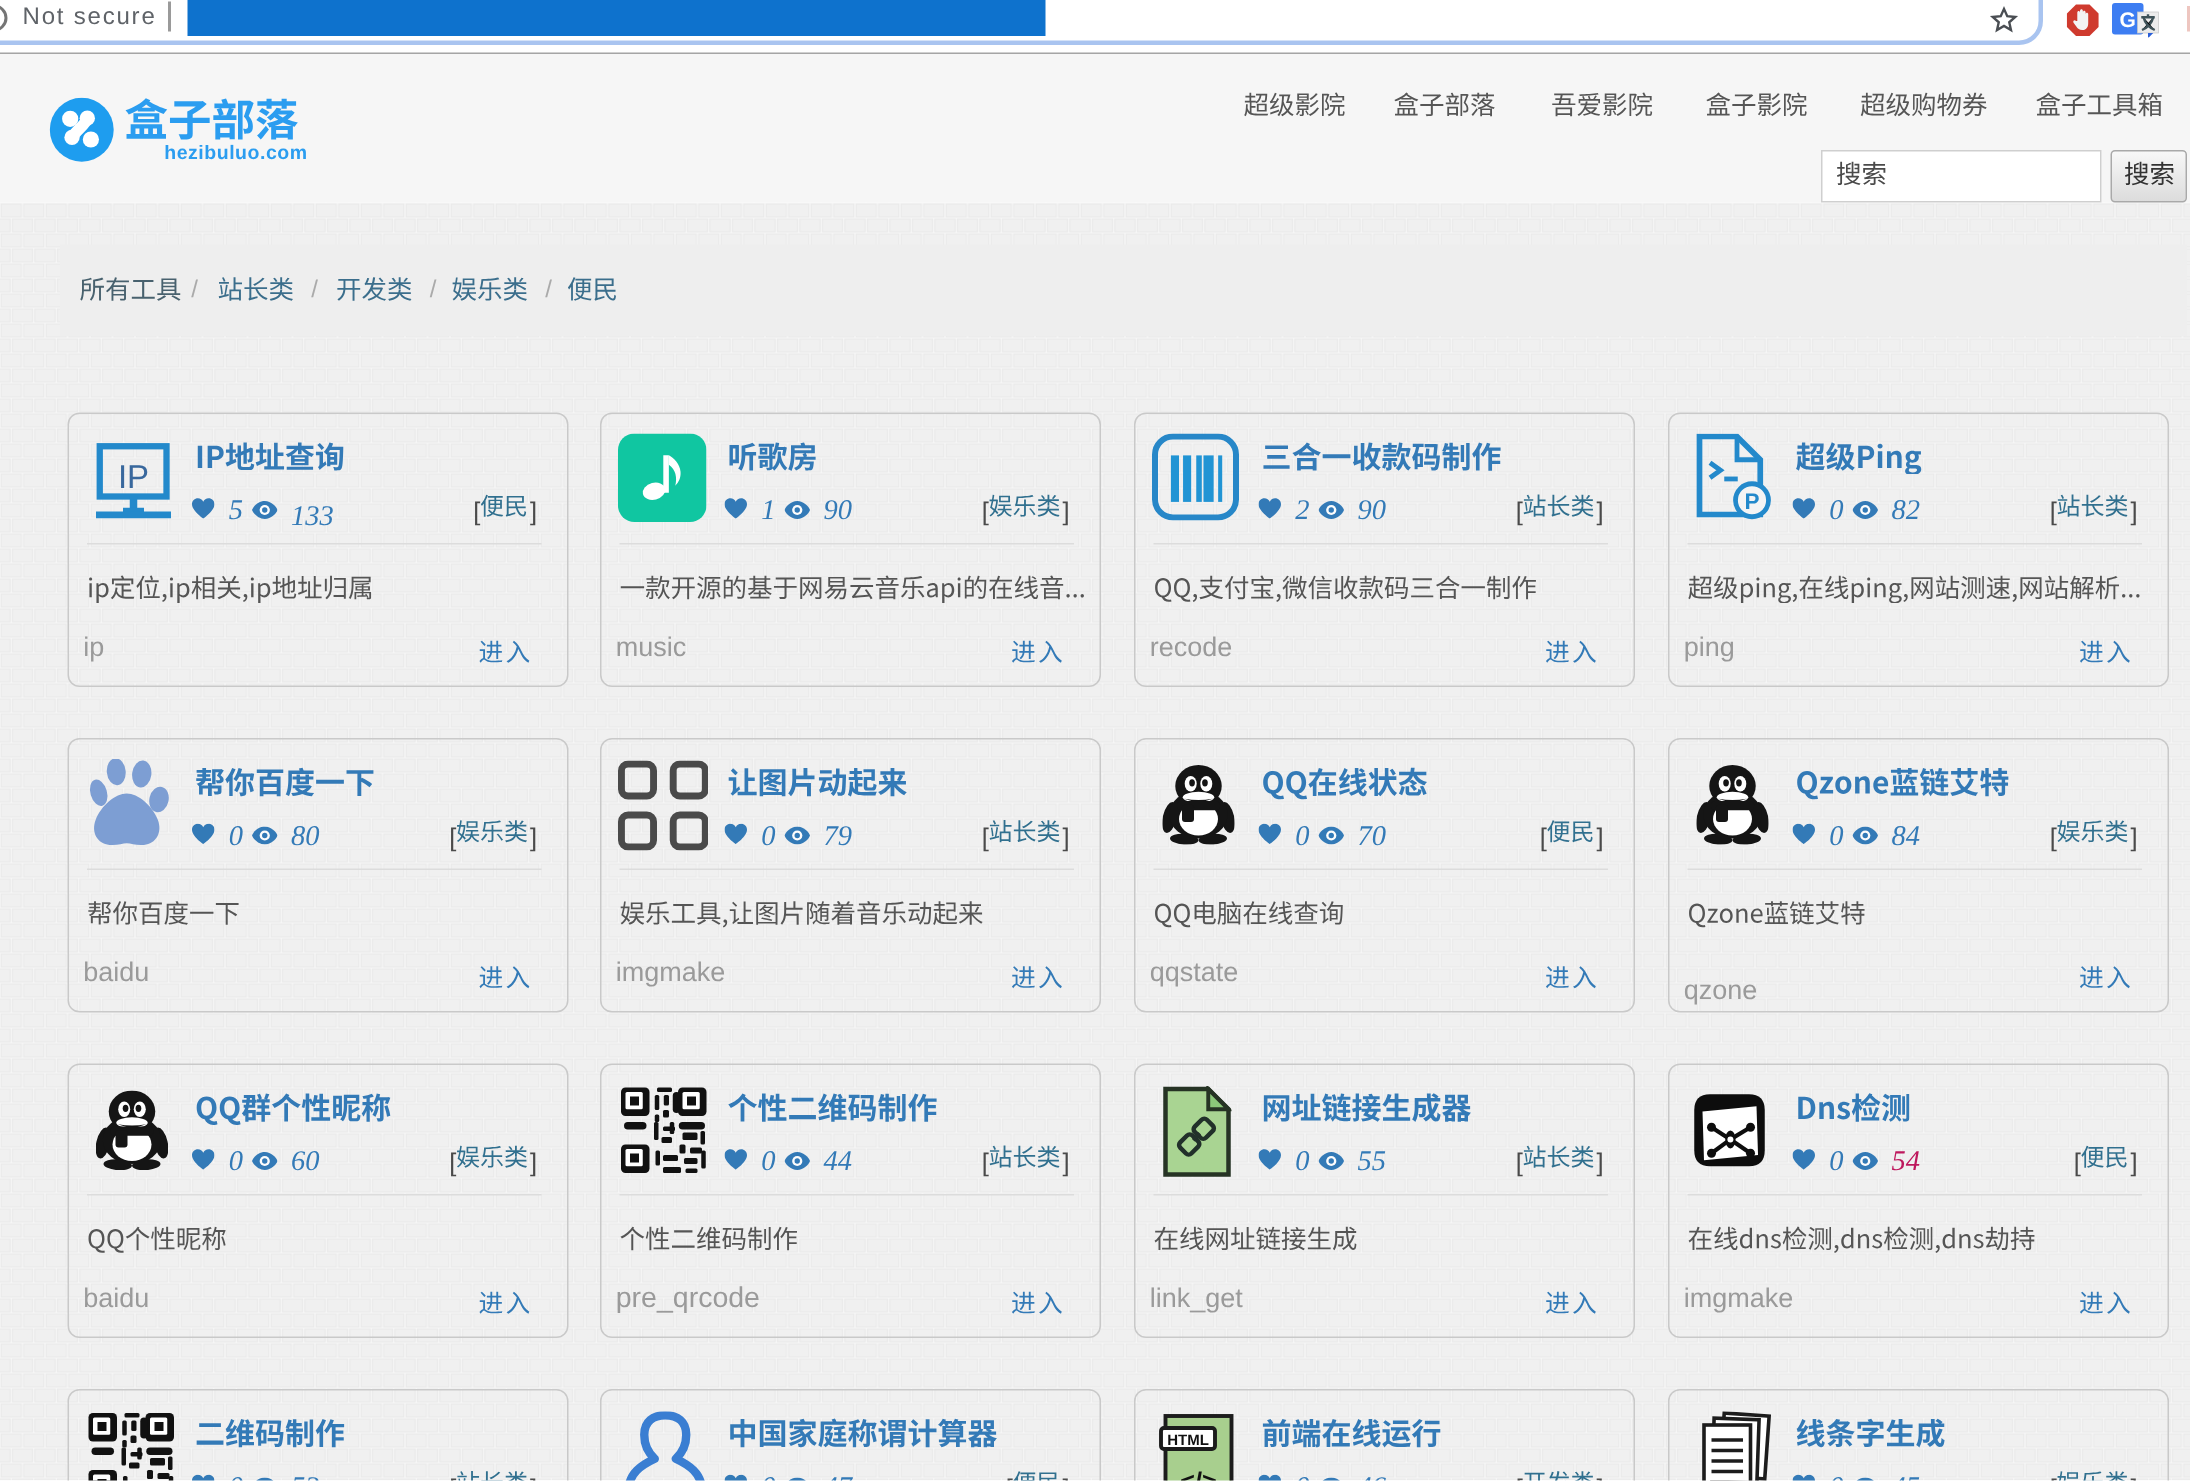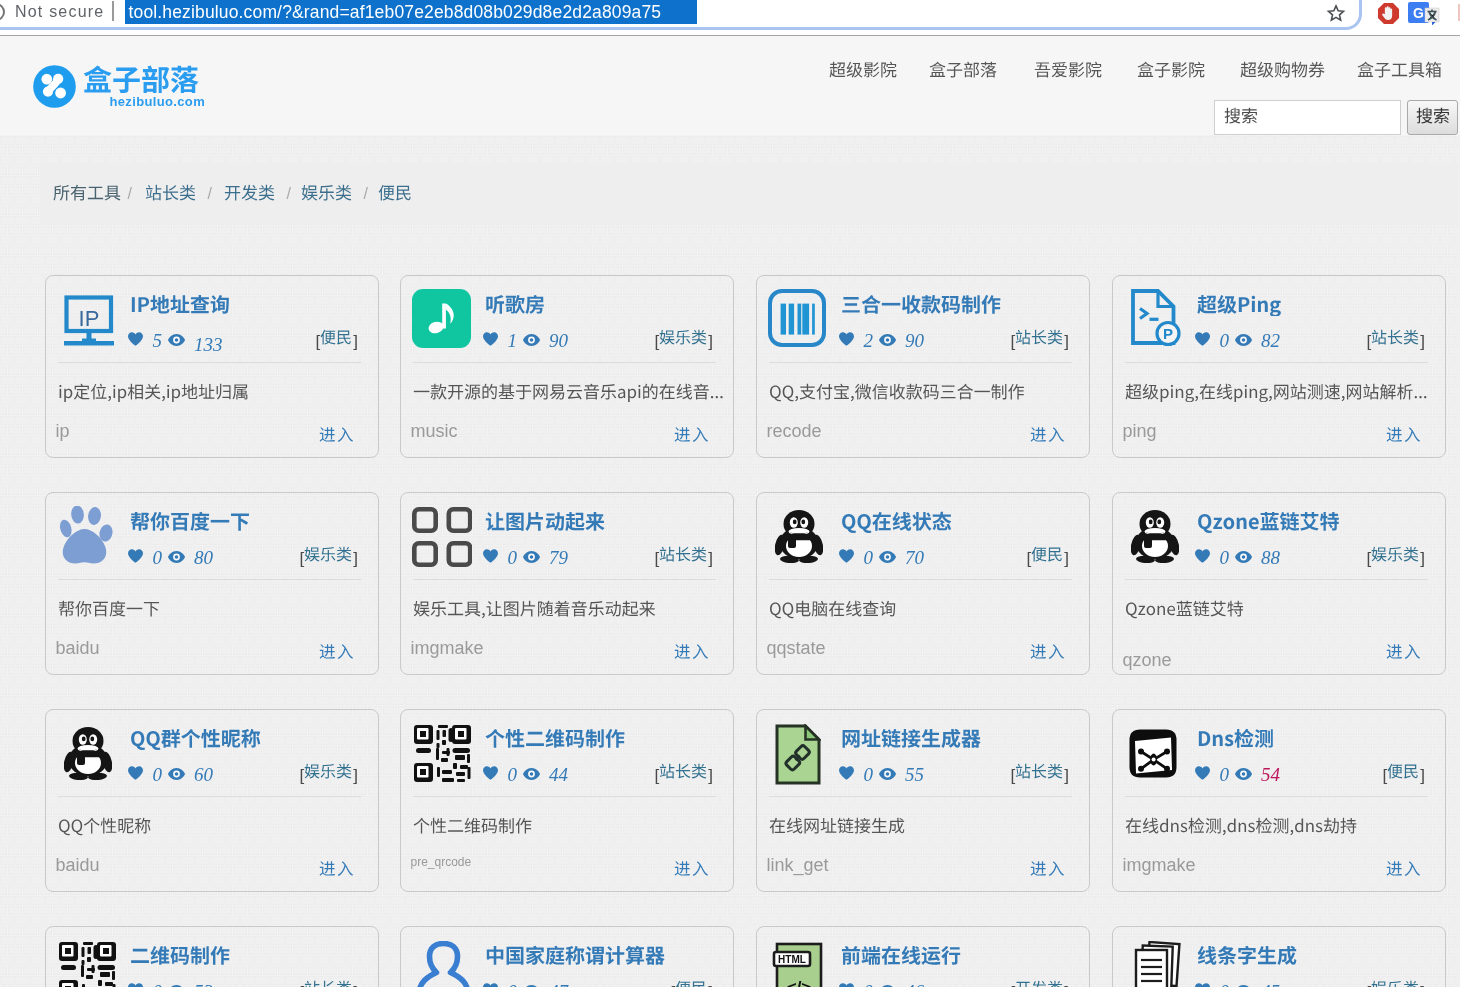--- a/index.html
+++ b/index.html
@@ -542,21 +542,21 @@
       </svg></div>
     <svg class="abs" style="left:82px;top:56px" width="15" height="14" viewBox="0 0 32 29">
       <path fill="#337ab7" d="M23.6 0c-3.4 0-6.3 2-7.6 4.9C14.7 2 11.8 0 8.4 0 3.8 0 0 3.8 0 8.4c0 9.4 16 20.4 16 20.4s16-11 16-20.4C32 3.8 28.2 0 23.6 0z"></path>
     </svg>
     <svg class="abs" style="left:122px;top:57.5px" width="17" height="12" viewBox="0 0 17 12">
       <path fill="#337ab7" d="M8.5 0C4.2 0 .9 3.6 0 6c.9 2.4 4.2 6 8.5 6s7.6-3.6 8.5-6C16.1 3.6 12.8 0 8.5 0z"></path>
       <circle cx="8.5" cy="6" r="3.4" fill="#fcfcfc"></circle>
       <circle cx="8.5" cy="6" r="1.8" fill="#337ab7"></circle>
     </svg>
     <div class="abs" style="left:106.5px;top:54.5px;font:italic 19px 'Liberation Serif';color:#337ab7;line-height:1">0</div>
-    <div class="abs" style="left:148px;top:54.5px;font:italic 19px 'Liberation Serif';color:#337ab7;line-height:1">88</div>
+    <div class="abs" style="left:148px;top:54.5px;font:italic 19px 'Liberation Serif';color:#337ab7;line-height:1">84</div>
     <div class="abs" style="right:20px;top:52px;font-size:17px;color:#4a4a4a;line-height:19px;white-space:nowrap">[<span style="display:inline-block;vertical-align:0.1px"><svg width="49.0" height="18.6" style="" viewBox="0 0 49.0 18.6">
           <g fill="#31708f" transform="translate(0,15.2) scale(0.01600,-0.01600)">
             <use href="#g29"></use>
             <use href="#g30" x="1000.0"></use>
             <use href="#g26" x="2000.0"></use>
           </g>
         </svg></span>]</div>
     <div class="abs" style="left:12px;right:17px;top:86px;border-top:1px solid #dcdcdc"></div>
     <div class="abs" style="left:12px;top:106.2px"><svg width="119.8" height="19.7" style="" viewBox="0 0 119.8 19.7">
         <g fill="#555" transform="translate(0,16.1) scale(0.01700,-0.01700)">
@@ -711,21 +711,21 @@
         <g fill="#555" transform="translate(0,16.1) scale(0.01700,-0.01700)">
           <use href="#g152"></use>
           <use href="#g153" x="1000.0"></use>
           <use href="#g158" x="2000.0"></use>
           <use href="#g159" x="3000.0"></use>
           <use href="#g84" x="4000.0"></use>
           <use href="#g87" x="5000.0"></use>
           <use href="#g88" x="6000.0"></use>
         </g>
       </svg></div>
-    <div class="abs" style="left:9.5px;top:146px;font-size:12px;color:#9a9a9a;line-height:1">pre_qrcode</div>
+    <div class="abs" style="left:9.5px;top:146px;font-size:19px;color:#9a9a9a;line-height:1">pre_qrcode</div>
     <div class="abs" style="left:273.0px;top:148.8px"><svg width="37.0" height="19.1" style="" viewBox="0 0 37.0 19.1">
         <g fill="#337ab7" transform="translate(0,15.7) scale(0.01650,-0.01650)">
           <use href="#g50"></use>
           <use href="#g51" x="1090.9"></use>
         </g>
       </svg></div>
   </div>
 <div class="abs" style="left:756px;top:709px;width:334px;height:183px;border:1px solid #c9c9c9;border-radius:8px">
     <div class="abs" style="left:18px;top:14px"><svg width="46" height="61" viewBox="0 0 46 61">
         <path d="M2 2 H30.5 L44 15.5 V59 H2 Z" fill="#a9d492" stroke="#263324" stroke-width="3"></path>
@@ -1026,21 +1026,20 @@
             <use href="#g30" x="1000.0"></use>
             <use href="#g26" x="2000.0"></use>
           </g>
         </svg></span>]</div>
   </div>
 <div class="abs" style="left:0;top:0;width:1460px;height:35px;background:#fff">
     <div class="abs" style="left:-13px;top:3px;width:18px;height:18px;border:2px solid #757575;border-radius:50%"></div>
     <div class="abs" style="left:15px;top:3px;font-size:16px;letter-spacing:1.2px;color:#5f6368">Not secure</div>
     <div class="abs" style="left:112px;top:1px;width:1.5px;height:20px;background:#9a9a9a"></div>
     <div class="abs" style="left:125px;top:0;width:572px;height:23.5px;background:#0e72cd"></div>
-    <div class="abs" style="left:128.5px;top:1.5px;font-size:17.5px;color:#fff;letter-spacing:0.15px">tool.hezibuluo.com/?&amp;rand=af1eb07e2eb8d08b029d8e2d2a809a75</div>
     <div class="abs" style="left:-20px;top:-10px;width:1382px;height:40px;border:3px solid #a9c4f0;border-radius:0 0 16px 0;border-top:none;border-left:none"></div>
     <svg class="abs" style="left:1326px;top:2.5px" width="20" height="20" viewBox="0 0 24 24">
       <path fill="none" stroke="#4a4e53" stroke-width="1.9" d="M12 3.5l2.6 5.9 6.4.6-4.8 4.2 1.4 6.3L12 17.2l-5.6 3.3 1.4-6.3L3 10l6.4-.6z"></path>
     </svg>
     <svg class="abs" style="left:1377px;top:2px" width="23" height="23" viewBox="0 0 24 24">
       <path d="M7.3 1 h9.4 L23 7.3 v9.4 L16.7 23 H7.3 L1 16.7 V7.3 Z" fill="#cf3a2e"></path>
       <path d="M8.2 12.5 V6.8 c0-1.6 1.9-1.6 1.9 0 V5.6 c0-1.6 2-1.6 2 0 v1 c0-1.5 1.9-1.5 1.9 0 v1.2 c0-1.4 1.8-1.4 1.8 0 V14 c0 3-1.6 4.8-4.2 4.8 -2 0-3-.8-4.2-2.6 L5.6 13.7 c-.8-1.3.8-2.3 1.7-1.2 z" fill="#f3f3f3"></path>
     </svg>
     <svg class="abs" style="left:1408px;top:1px" width="34" height="24" viewBox="0 0 34 24">
       <rect x="0" y="1" width="21" height="21" rx="2" fill="#3d7df2"></rect>

